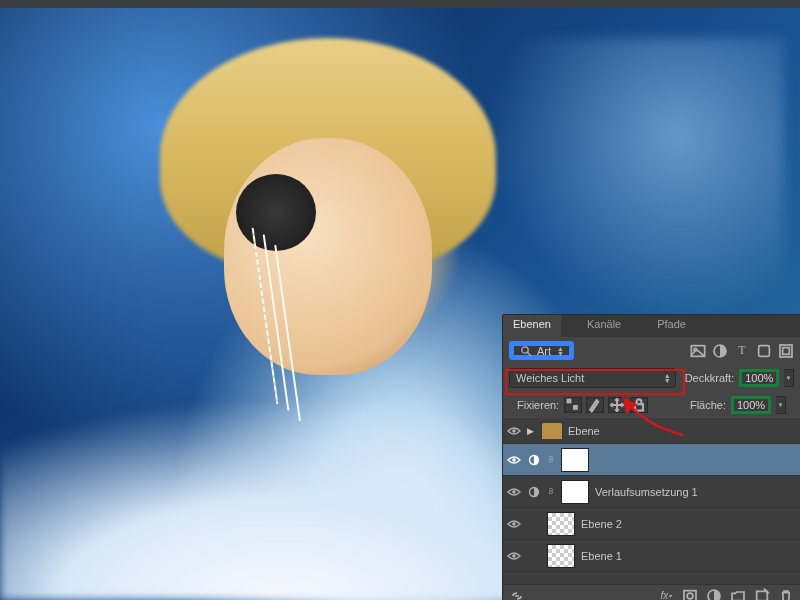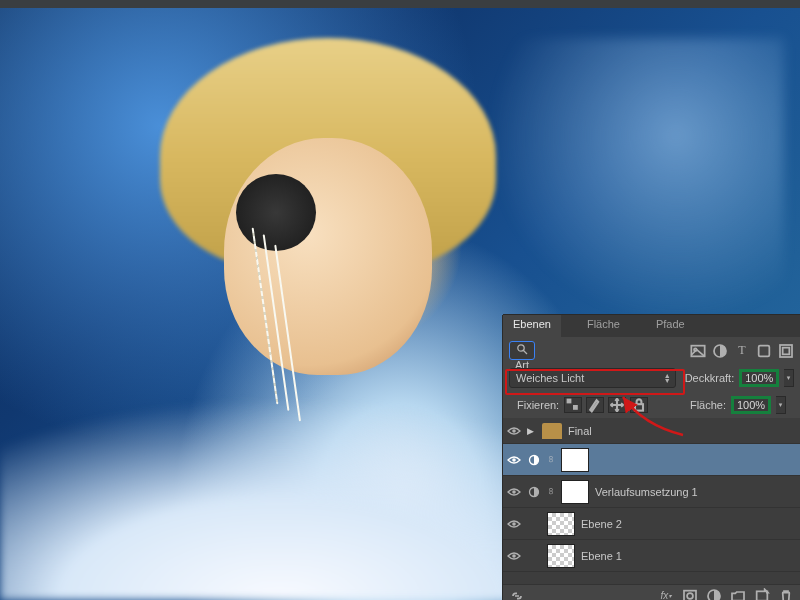--- a/index.html
+++ b/index.html
@@ -63,22 +63,22 @@
   width: 297px;
   background: #454545;
   box-shadow: -1px 0 0 #2a2a2a, 0 -1px 0 #2a2a2a;
 }
 .panel-tabs { display: flex; gap: 16px; height: 22px; background: #383838; align-items: stretch; }
 .tab { padding: 3px 10px 0; color: #a0a0a0; cursor: pointer; }
 .tab.active { background: #454545; color: #e8e8e8; }
 .row { display: flex; align-items: center; padding: 4px 6px; gap: 5px; }
 .filter-box {
   display: flex; align-items: center; gap: 4px;
-  background: #3a3a3a; border: 1px solid #3b82f6; border-radius: 3px;
-  padding: 1px 5px; height: 19px; flex-direction: column;
+  background: #3a3a3a; border: 5px solid #3b82f6; border-radius: 3px;
+  padding: 1px 5px; height: 19px;
 }
 .icn { width: 14px; height: 14px; display: inline-flex; align-items:center; justify-content:center; font-size:10px; color:#b0b0b0; }
 .icn svg { width: 12px; height: 12px; }
 .updown { display:flex; flex-direction:column; line-height:5px; font-size:7px; color:#b0b0b0; margin-left:2px; }
 .btn-row { display:flex; gap:6px; margin-left:auto; }
 .iconbtn { width:16px; height:16px; display:flex; align-items:center; justify-content:center; color:#b8b8b8; }
 
 .dropdown {
   background: #3a3a3a; border: 1px solid #2a2a2a; border-radius: 3px;
   padding: 9px 6px; height: 19px; display:flex; align-items:center;
@@ -138,21 +138,21 @@
   <div class="hair"></div>
   <div class="face"></div>
   <div class="eyepatch"></div>
   <div class="pearls"></div>
 </div>
 
 <div class="panel">
 
   <div class="panel-tabs">
     <div class="tab active">Ebenen</div>
-    <div class="tab">Fläche</div>
+    <div class="tab">Kanäle</div>
     <div class="tab">Pfade</div>
   </div>
 
   <div class="row">
     <div class="filter-box">
       <span class="icn">
         <svg viewBox="0 0 12 12">
             <circle cx="5" cy="5" r="3.2"></circle>
             <line x1="7.5" y1="7.5" x2="11" y2="11"></line>
           </svg>
@@ -245,21 +245,21 @@
 
     <div class="layer" style="height:26px">
       <span class="eye">
           <svg viewBox="0 0 14 10">
             <path d="M1 5 Q7 -1 13 5 Q7 11 1 5 Z"></path>
             <circle cx="7" cy="5" r="1.8" fill="#b0b0b0" stroke="none"></circle>
           </svg>
         </span>
       <span class="folder-tri">▶</span>
       <span class="folder"></span>
-      <span class="layer-name">Final</span>
+      <span class="layer-name">Ebene</span>
     </div>
 
     <div class="layer selected">
       <span class="eye">
           <svg viewBox="0 0 14 10">
             <path d="M1 5 Q7 -1 13 5 Q7 11 1 5 Z" stroke="#fff"></path>
             <circle cx="7" cy="5" r="1.8" fill="#fff" stroke="none"></circle>
           </svg>
         </span>
       <span class="icn">

